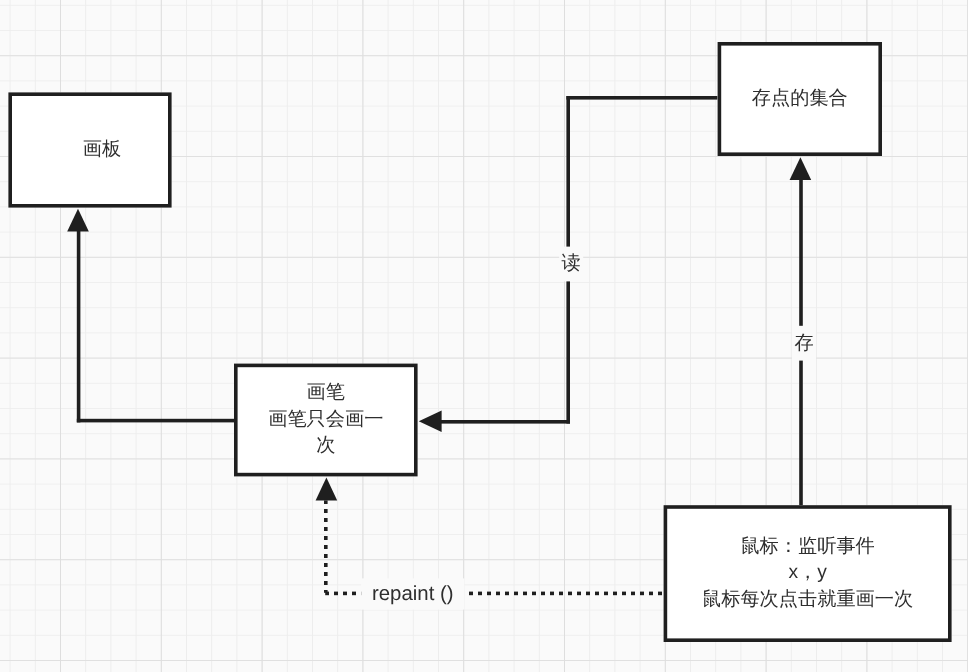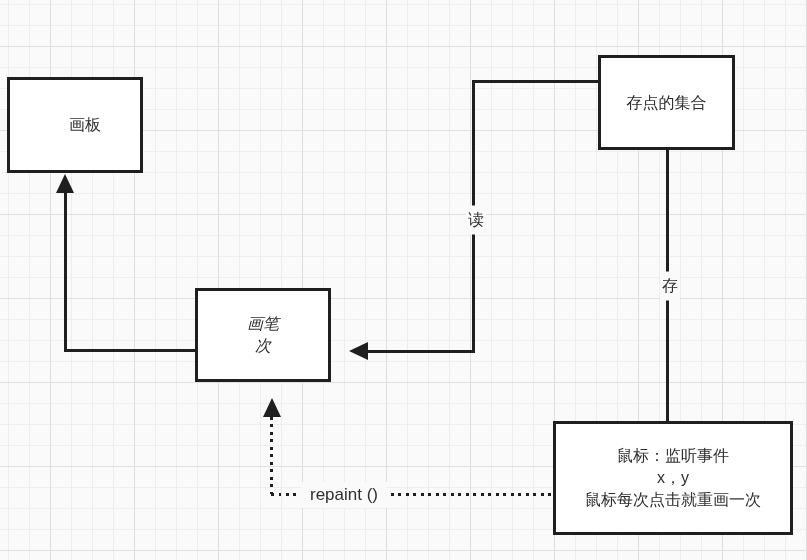--- a/index.html
+++ b/index.html
@@ -28,22 +28,22 @@
     display: flex;
     flex-direction: column;
     align-items: center;
     justify-content: center;
     text-align: center;
     color: #2e2e2e;
     font-size: 16px;
     line-height: 22px;
   }
   .node-board  { left: 7px;   top: 77px;  width: 136px; height: 96px; padding-left: 20px; }
-  .node-points { left: 598px; top: 35px;  width: 137px; height: 95px; margin-top: 20px; }
-  .node-brush  { left: 195px; top: 288px; width: 136px; height: 94px; font-style: italic; }
+  .node-points { left: 598px; top: 35px;  width: 137px; height: 95px; }
+  .node-brush  { left: 195px; top: 303px; width: 153px; height: 94px; }
   .node-mouse  { left: 553px; top: 421px; width: 240px; height: 114px; }
 
   
   .seg { position: absolute; background: #1f1f1f; }
   .seg-h { height: 3px; }
   .seg-v { width: 3px; }
 
   
   .edge-draw-h { left: 64px;  top: 349px; width: 131px; }
   .edge-draw-v { left: 64px;  top: 192px; height: 160px; }
@@ -126,20 +126,21 @@
   <div class="node node-board">
     <span>画板</span>
   </div>
 
   <div class="node node-points">
     <span>存点的集合</span>
   </div>
 
   <div class="node node-brush">
     <span>画笔</span>
+    <span>画笔只会画一</span>
     <span>次</span>
   </div>
 
   <div class="node node-mouse">
     <span>鼠标：监听事件</span>
     <span>x，y</span>
     <span>鼠标每次点击就重画一次</span>
   </div>
 
 </div>

